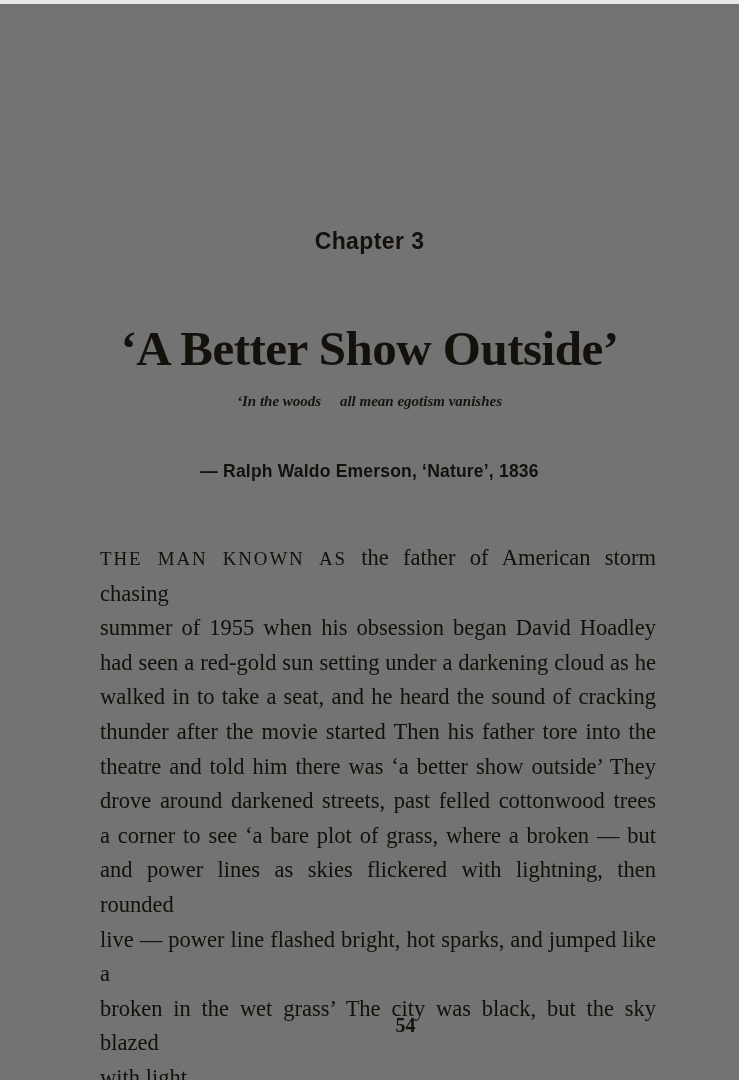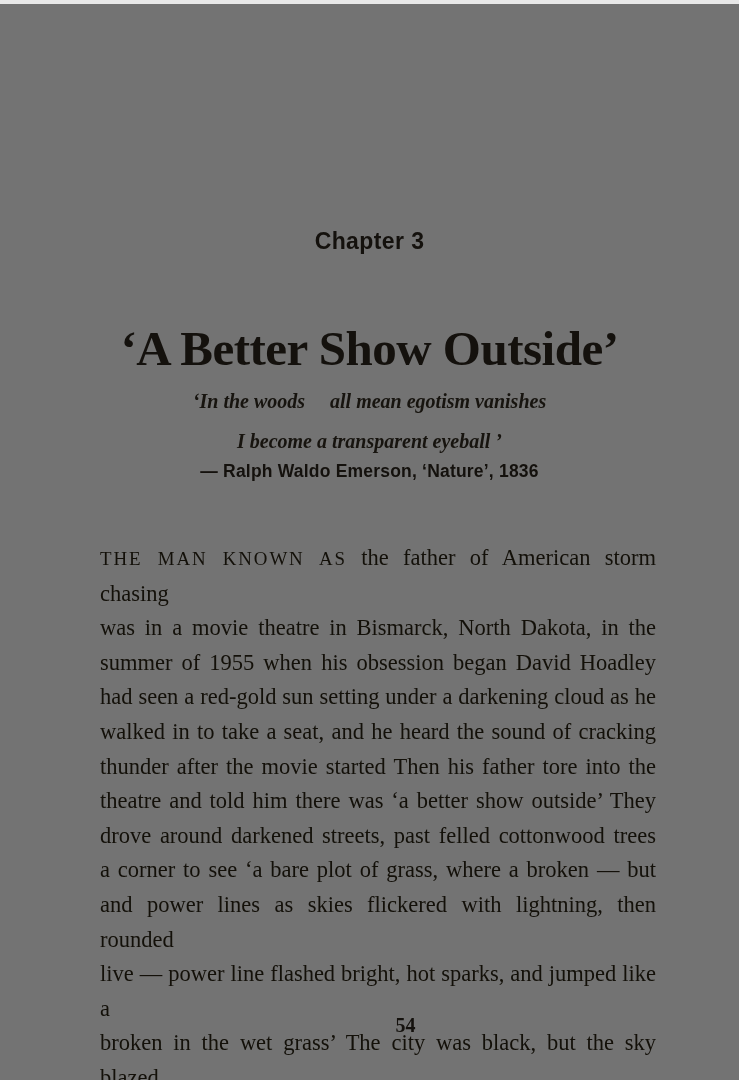--- a/index.html
+++ b/index.html
@@ -44,21 +44,21 @@
   }
   .epigraph {
     position: absolute;
     top: 377px;
     left: 0;
     width: 100%;
     text-align: center;
     font-family: "Liberation Serif", serif;
     font-style: italic;
     font-weight: 600;
-    font-size: 20px;
+    font-size: 15px;
     line-height: 40px;
     color: #17140f;
   }
   .epigraph-line {
     white-space: pre-wrap; 
   }
   .epigraph-attribution {
     position: absolute;
     top: 457px;
     left: 0;
@@ -108,30 +108,28 @@
 <body>
 
 <div class="page">
 
   <div class="chapter-label">Chapter 3</div>
 
   <h1 class="chapter-title">‘A Better Show Outside’</h1>
 
   <div class="epigraph">
     <div class="epigraph-line">‘In the woods     all mean egotism vanishes</div>
-    <div class="epigraph-line">I become a transparent eyeball ’</div>
   </div>
 
   <div class="epigraph-attribution">— Ralph Waldo Emerson, ‘Nature’, 1836</div>
 
   <div class="body-paragraph">
     <div class="body-line">
       <span class="lead-small-caps">THE MAN KNOWN AS</span><span> the father of American storm chasing</span>
     </div>
-    <div class="body-line">was in a movie theatre in Bismarck, North Dakota, in the</div>
     <div class="body-line">summer of 1955 when his obsession began David Hoadley</div>
     <div class="body-line">had seen a red-gold sun setting under a darkening cloud as he</div>
     <div class="body-line">walked in to take a seat, and he heard the sound of cracking</div>
     <div class="body-line">thunder after the movie started Then his father tore into the</div>
     <div class="body-line">theatre and told him there was ‘a better show outside’ They</div>
     <div class="body-line">drove around darkened streets, past felled cottonwood trees</div>
     <div class="body-line">a corner to see ‘a bare plot of grass, where a broken — but</div>
     <div class="body-line">and power lines as skies flickered with lightning, then rounded</div>
     <div class="body-line">live — power line flashed bright, hot sparks, and jumped like a</div>
     <div class="body-line">broken in the wet grass’ The city was black, but the sky blazed</div>

